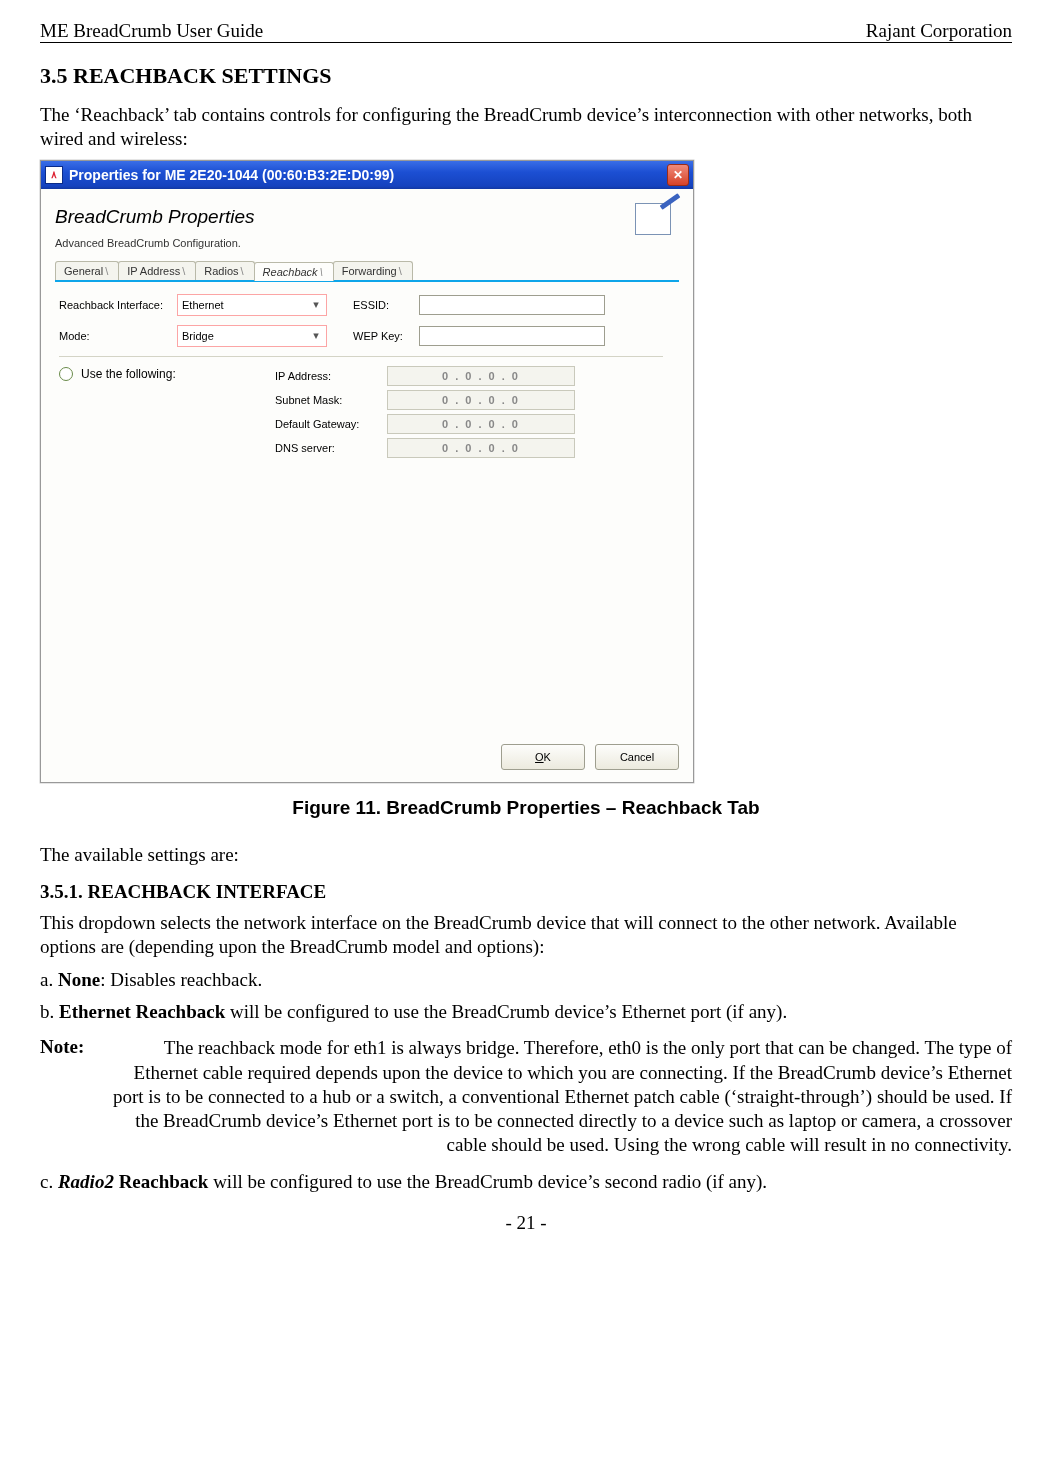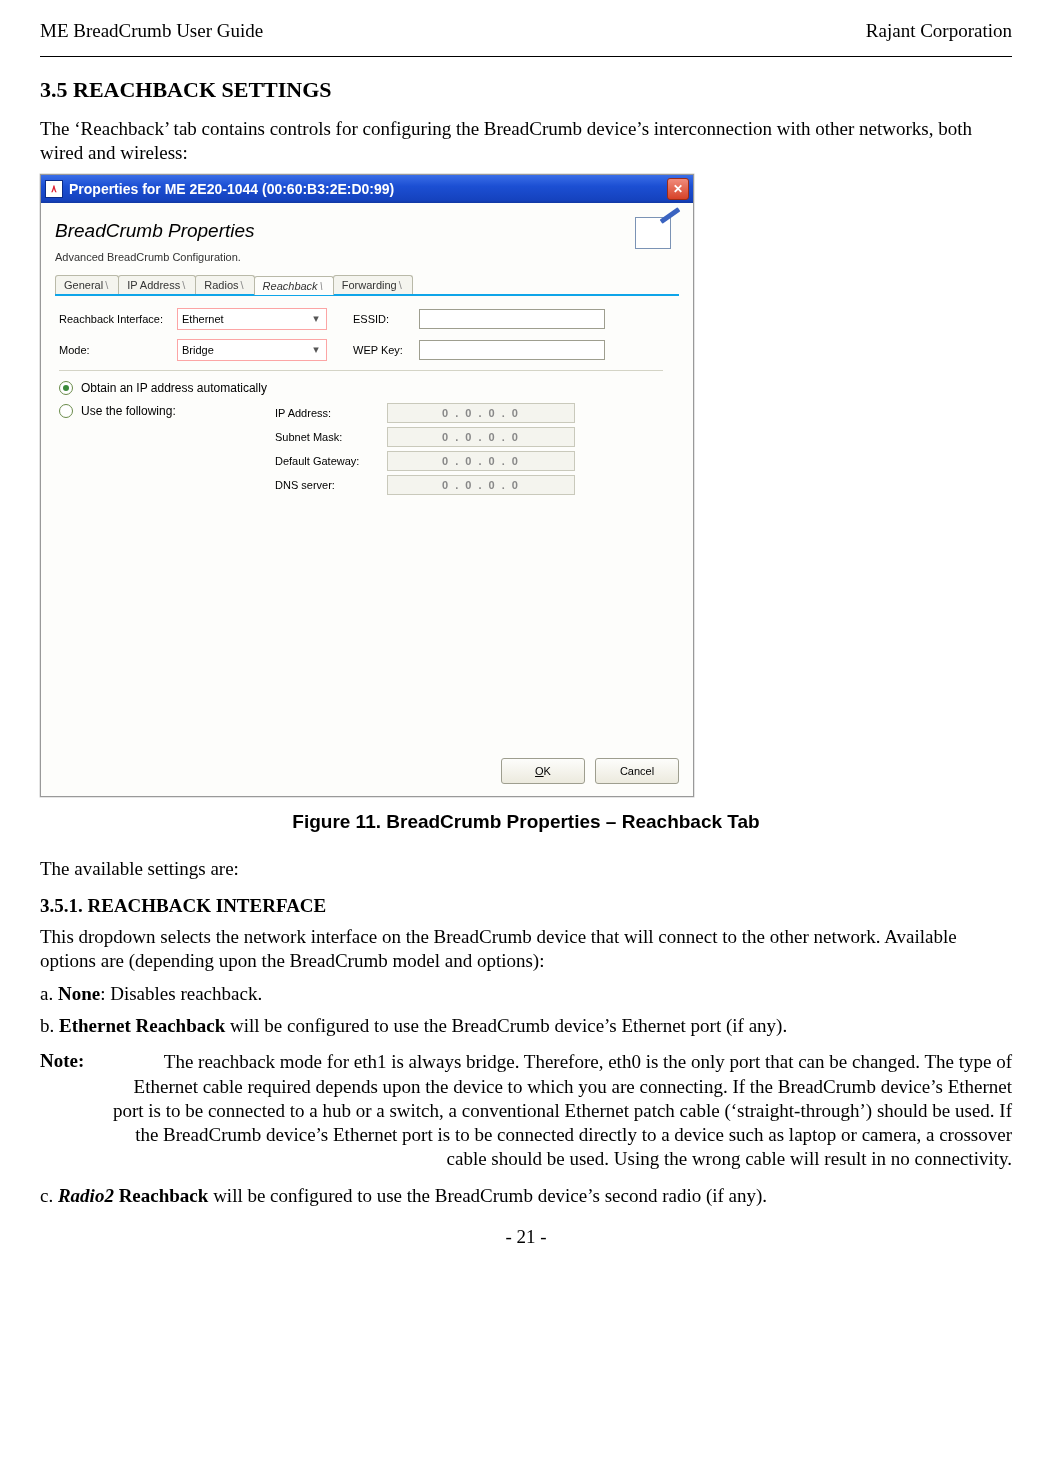--- a/index.html
+++ b/index.html
@@ -9,21 +9,21 @@
     padding: 20px 40px;
     background: #fff;
     color: #000;
     width: 972px;
     box-sizing: content-box;
   }
   .header {
     display: flex;
     justify-content: space-between;
     border-bottom: 1.5px solid #000;
-    padding-bottom: 14px;
+    padding-bottom: 0;
     font-size: 19px;
   }
   h2 {
     font-size: 22px;
     font-weight: bold;
     margin: 20px 0 14px 0;
   }
   h3 {
     font-size: 19px;
     font-weight: bold;
@@ -232,24 +232,20 @@
       <span class="right-col">
         <span class="lbl2">WEP Key:</span>
         <span class="txt"></span>
       </span>
     </div>
 
 
     <div class="sep"></div>
 
     <div class="row">
-      <span class="radio on"></span>
-      <span>Obtain an IP address automatically</span>
-    </div>
-    <div class="row">
       <span class="radio"></span>
       <span>Use the following:</span>
     </div>
 
     <div class="ipgrid" style="margin-top:-24px">
       <div class="row">
         <span class="lbl3">IP Address:</span>
         <span class="ipbox">0 . 0 . 0 . 0</span>
       </div>
       <div class="row">

